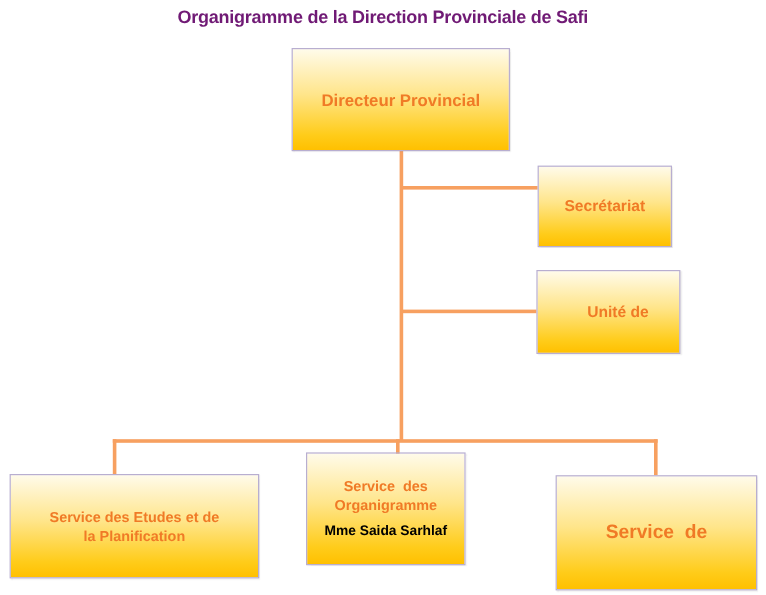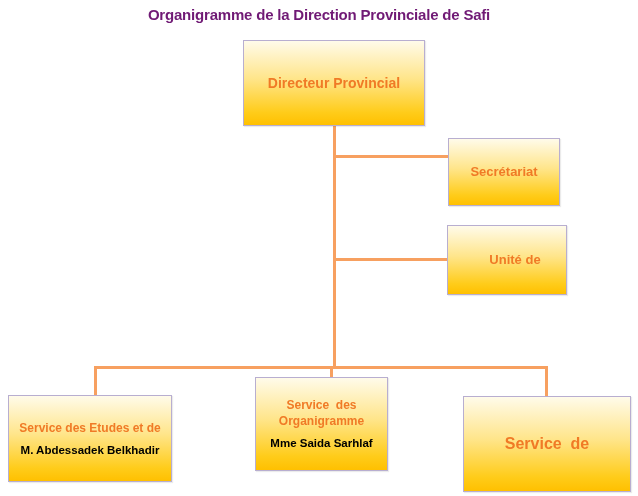--- a/index.html
+++ b/index.html
@@ -74,23 +74,23 @@
 </div>
 
 <div class="box" style="left:448px; top:122px; width:112px; height:68px;margin-top:16px;">
   <div class="role">Secrétariat</div>
 </div>
 
 <div class="box" style="left:447px; top:225px; width:120px; height:70px;padding-left:16px;">
   <div class="role">Unité de</div>
 </div>
 
-<div class="box" style="left:8px; top:395px; width:164px; height:87px;">
+<div class="box" style="left:8px; top:395px; width:208px; height:87px;">
   <div class="role" style="font-size:12px;">Service des Etudes et de</div>
-  <div class="person" style="font-size:11.5px;">M. Abdessadek  Belkhadir</div>
+  <div class="role" style="font-size:12px;">la Planification</div>
 </div>
 
 <div class="box" style="left:255px; top:377px; width:133px; height:94px;">
   <div class="role" style="font-size:12px; white-space:pre;">Service  des</div>
   <div class="role" style="font-size:12px;">Organigramme</div>
   <div class="person" style="font-size:11.5px;">Mme Saida Sarhlaf</div>
 </div>
 
 <div class="box" style="left:463px; top:396px; width:168px; height:96px;">
   <div class="role" style="font-size:16px; white-space:pre;">Service  de</div>

